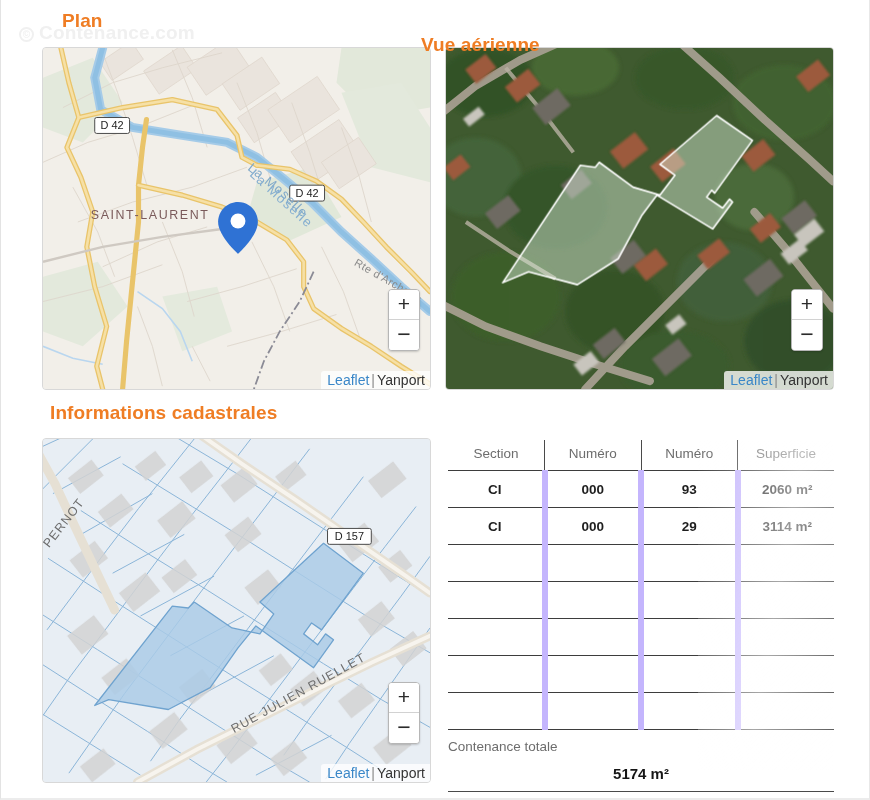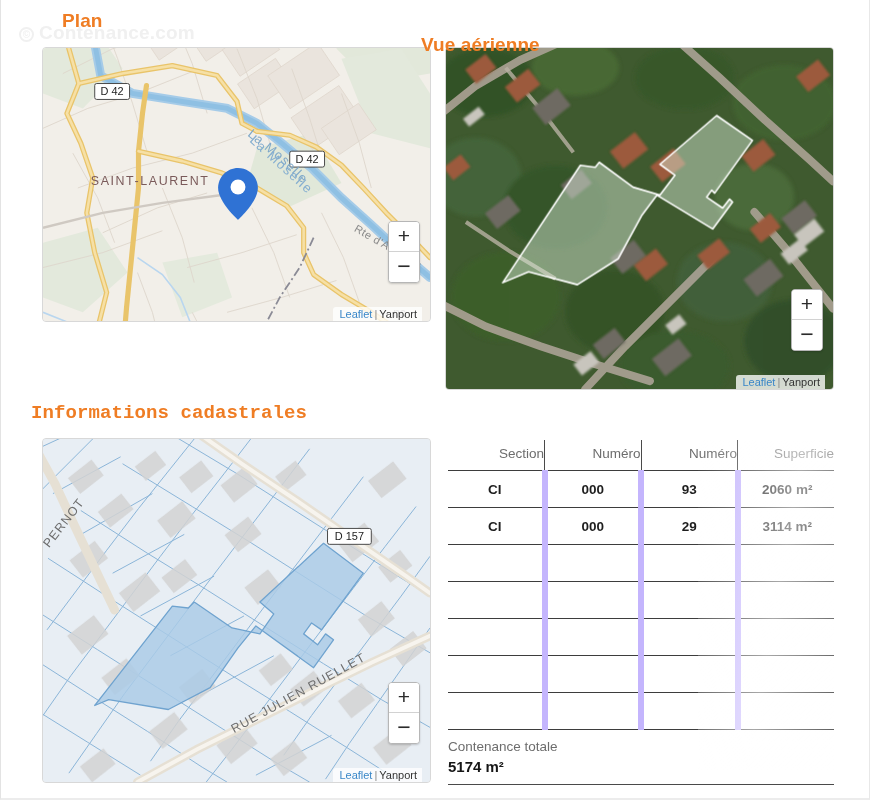--- a/index.html
+++ b/index.html
@@ -50,32 +50,32 @@
     position: absolute;
     font-size: 19px;
     font-weight: 700;
     color: #ef7d24;
     letter-spacing: .1px;
     z-index: 3;
     font-family: "Liberation Sans", sans-serif;
   }
   #t-plan  { left: 41px;  top: 10px; margin-left: 20px; }
   #t-aer   { left: 420px; top: 10px; margin-top: 24px; }
-  #t-cad   { left: 30px;  top: 402px; font-family: Liberation Mono, monospace; }
+  #t-cad   { left: 49px;  top: 402px; }
 
   
   .map {
     position: absolute;
     overflow: hidden;
     border-radius: 4px;
     border: 1px solid #d8d8d8;
     background: #eee;
     z-index: 2;
   }
-  #map-plan { left: 41px;  top: 47px;  width: 389px; height: 275px; }
+  #map-plan { left: 41px;  top: 47px;  width: 389px; height: 343px; }
   #map-aer  { left: 444px; top: 47px;  width: 389px; height: 343px; }
   #map-cad  { left: 41px;  top: 438px; width: 389px; height: 345px; }
 
   .mapsvg { position: absolute; left: 0; top: 0; width: 100%; height: 100%; display: block; }
 
   
   .zoomctl {
     position: absolute;
     right: 10px; bottom: 38px;
     width: 32px;
@@ -97,24 +97,24 @@
     cursor: pointer;
     font-family: "Liberation Sans", sans-serif;
     user-select: none;
   }
   .zoomctl .zb.zin  { border-bottom: 1px solid #d2d2d2; border-radius: 3px 3px 0 0; }
   .zoomctl .zb.zout { border-radius: 0 0 3px 3px; font-size: 23px; }
 
   
   .attrib {
     position: absolute;
-    right: 8px; bottom: 0;
+    right: 0; bottom: 0;
     background: rgba(255,255,255,.78);
     padding: 1px 5px 1px 6px;
-    font-size: 11px;
+    font-size: 14px;
     color: #333;
     z-index: 9;
     border-radius: 3px 0 0 0;
     font-family: "Liberation Sans", sans-serif;
     white-space: nowrap;
   }
   .attrib .lf { color: #3a87c8; cursor: pointer; }
   .attrib .sep { color: #8a8a8a; margin: 0 2px; }
 
   
@@ -128,21 +128,21 @@
     width: 100%;
     border-collapse: collapse;
     table-layout: fixed;
     font-family: "Liberation Sans", sans-serif;
   }
   #cad-table th {
     font-size: 13.5px;
     font-weight: 400;
     color: #6d6d6d;
     padding: 6px 0 9px 0;
-    text-align: right;
+    text-align: center;
     border-right: 1px solid #4a4a4a;
     border-bottom: 1px solid #3d3d3d;
     background: transparent;
   }
   #cad-table th:last-child { border-right: none; }
   #cad-table td {
     height: 37px;
     font-size: 13.5px;
     font-weight: 700;
     color: #1e1e1e;
@@ -164,23 +164,24 @@
     font-weight: 400;
     color: #6d6d6d;
     padding-bottom: 4px;
     text-align: left;
   }
   .tot-val {
     display: block;
     font-size: 15px;
     font-weight: 700;
     color: #161616;
-    text-align: left;
+    text-align: center;
     padding-bottom: 9px;
     border-bottom: 1.5px solid #4a4a4a;
+    margin-top: 7px;
   }
   
   #cad-fade {
     position: absolute;
     left: 250px; top: 0;
     width: 136px; height: 330px;
     pointer-events: none;
     z-index: 4;
     background: linear-gradient(100deg, rgba(255,255,255,0) 0%, rgba(255,255,255,.55) 55%, rgba(255,255,255,.15) 100%);
   }

